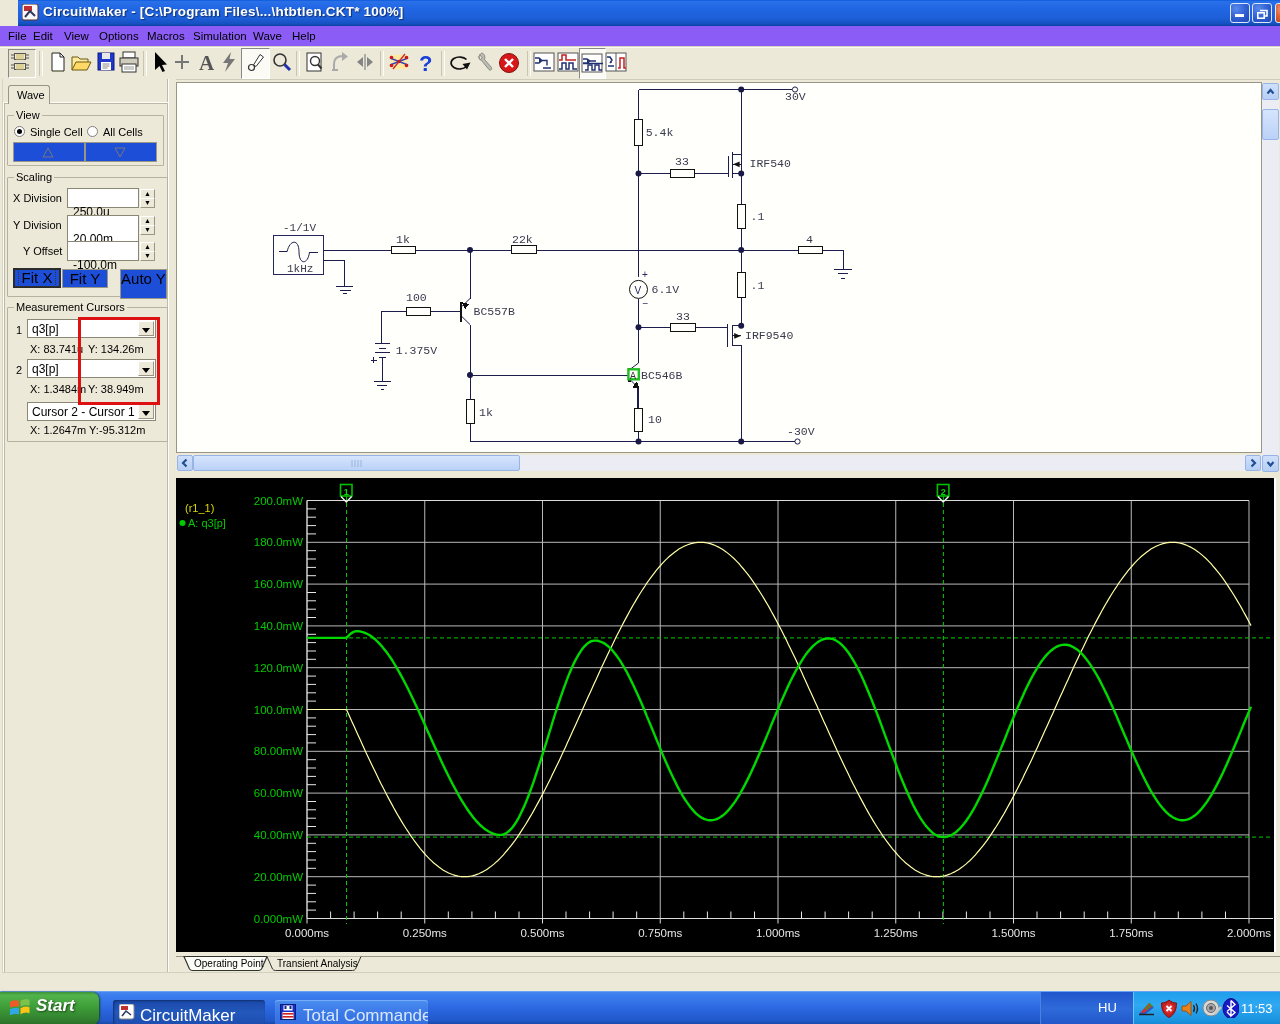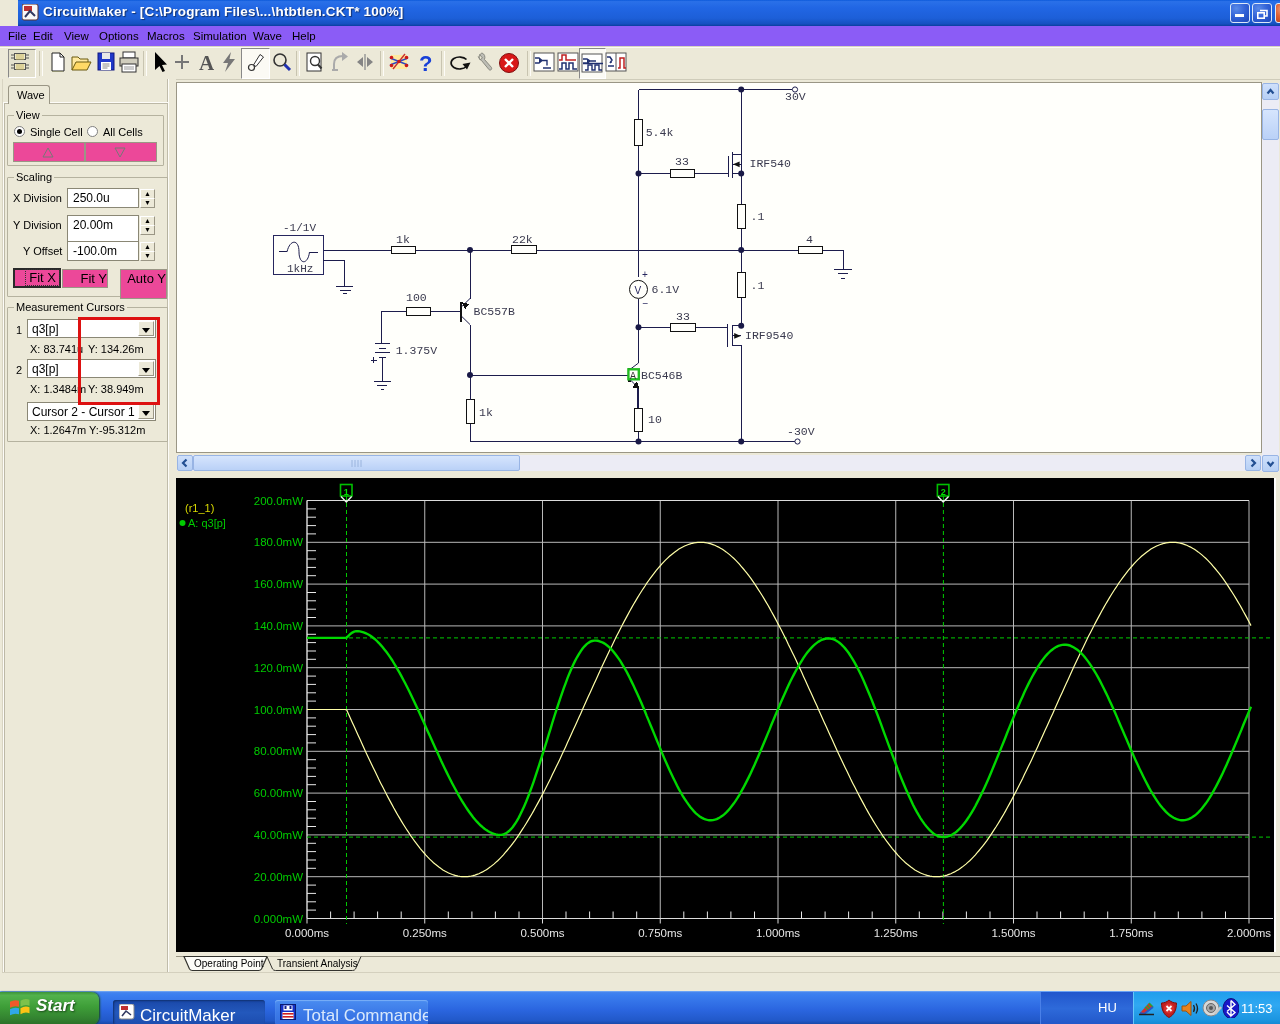--- a/index.html
+++ b/index.html
@@ -17,24 +17,24 @@
 #menubar .mi{position:absolute;top:4px;font-size:11.5px;color:#000;}
 
 #toolbar{position:absolute;left:0;top:47px;width:1280px;height:31px;background:#ece9d8;border-top:1px solid #fbfaf6;border-bottom:1px solid #cfccba;}
 .tsep{position:absolute;top:3px;height:25px;width:2px;border-left:1px solid #c8c4b0;border-right:1px solid #fdfcf8;}
 .tico{position:absolute;top:2px;}
 
 #leftpanel{position:absolute;left:0;top:79px;width:176px;height:912px;background:#ece9d8;}
 .gbox{position:absolute;border:1px solid #b5b29f;border-radius:1px;}
 .gbox .glab{position:absolute;left:6px;top:-7px;background:#ece9d8;padding:0 2px;font-size:11px;color:#000;}
 .txt11{font-size:11px;color:#000;}
-.inp{position:absolute;background:#fff;border:1px solid #8a8775;box-sizing:border-box;font-size:12px;padding-left:5px;padding-top:2px;}
+.inp{position:absolute;background:#fff;border:1px solid #8a8775;box-sizing:border-box;font-size:12px;padding-left:5px;padding-top:16px;}
 .spin{position:absolute;width:15px;box-sizing:border-box;}
 .spinb{position:absolute;left:0;width:15px;height:10px;background:#ece9d8;border:1px solid #fff;border-right-color:#9a9685;border-bottom-color:#9a9685;box-sizing:border-box;font-size:7px;line-height:8px;text-align:center;color:#000;padding:0;}
-.btn{position:absolute;background:#ec4899;border:1px solid #9a9685;box-sizing:border-box;text-align:right;font-size:13px;color:#000;}
+.btn{position:absolute;background:#1d4ed8;border:1px solid #9a9685;box-sizing:border-box;text-align:center;font-size:15px;color:#000;}
 .combo{position:absolute;background:#fff;border:1px solid #8a8775;box-sizing:border-box;font-size:12px;}
 .combo .ct{position:absolute;left:4px;top:2px;}
 .combo .ca{position:absolute;right:1px;top:1px;bottom:1px;width:14px;background:#ece9d8;border:1px solid #fff;border-right-color:#9a9685;border-bottom-color:#9a9685;}
 .combo .ca:after{content:"";position:absolute;left:2.5px;top:6px;border:4.5px solid transparent;border-top:5px solid #000;}
 
 .sb-track{background:#ececf5;}
 .sb-btn{position:absolute;background:linear-gradient(180deg,#cfe0fb,#b6cff5);border:1px solid #98b4e4;border-radius:2px;box-sizing:border-box;color:#2b57a8;}
 .sb-thumb{position:absolute;background:linear-gradient(180deg,#d6e5fd,#bad1f7);border:1px solid #98b4e4;border-radius:2px;box-sizing:border-box;}
 
 #taskbar{position:absolute;left:0;top:991px;width:1280px;height:33px;background:linear-gradient(180deg,#4a86ec 0%,#3c80f0 6%,#2b66e0 55%,#2158c8 90%,#1848a8 100%);border-top:1px solid #6aa2f4;box-sizing:border-box;}

